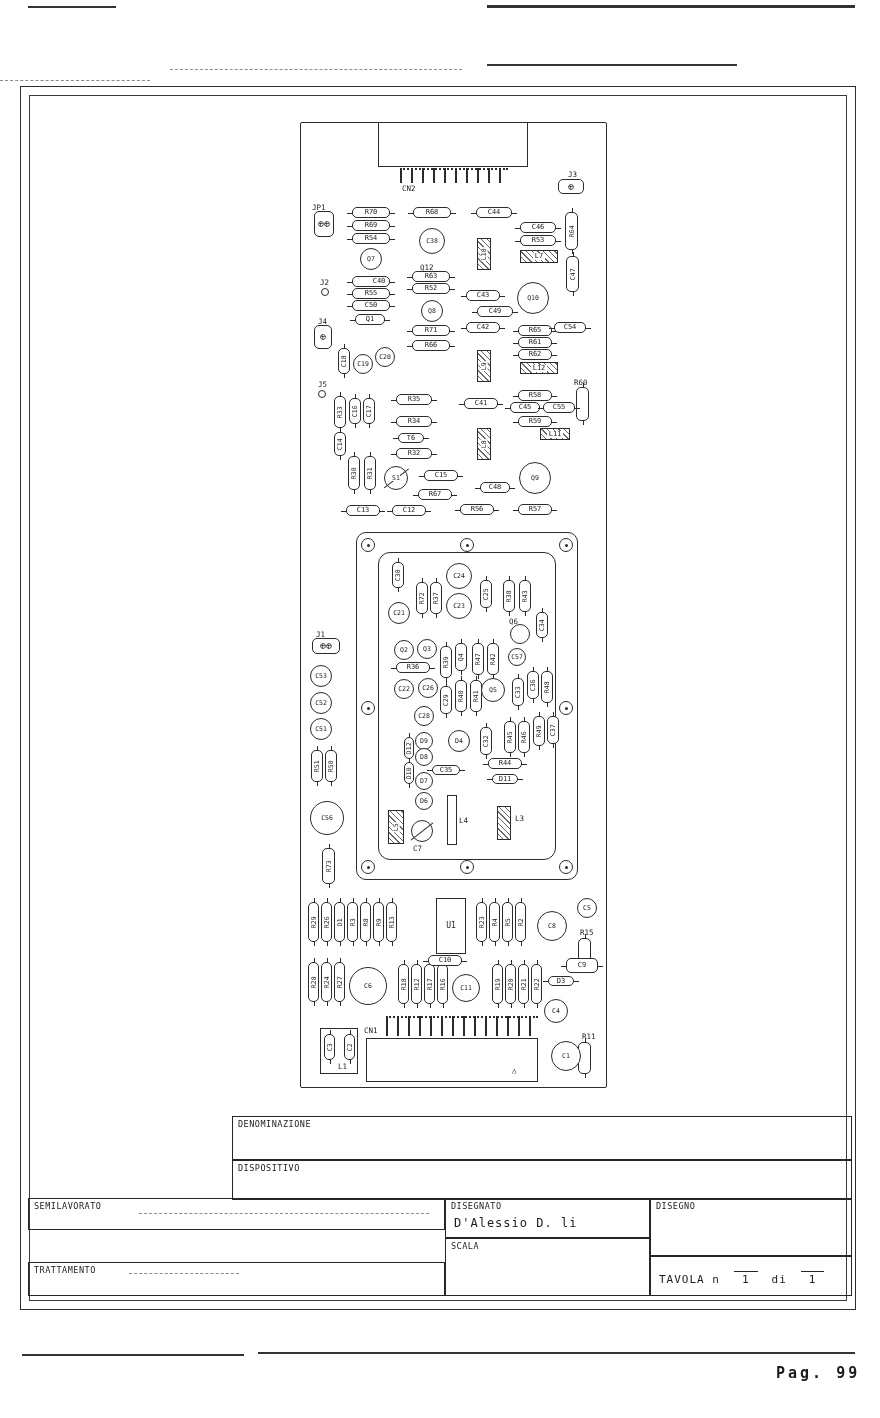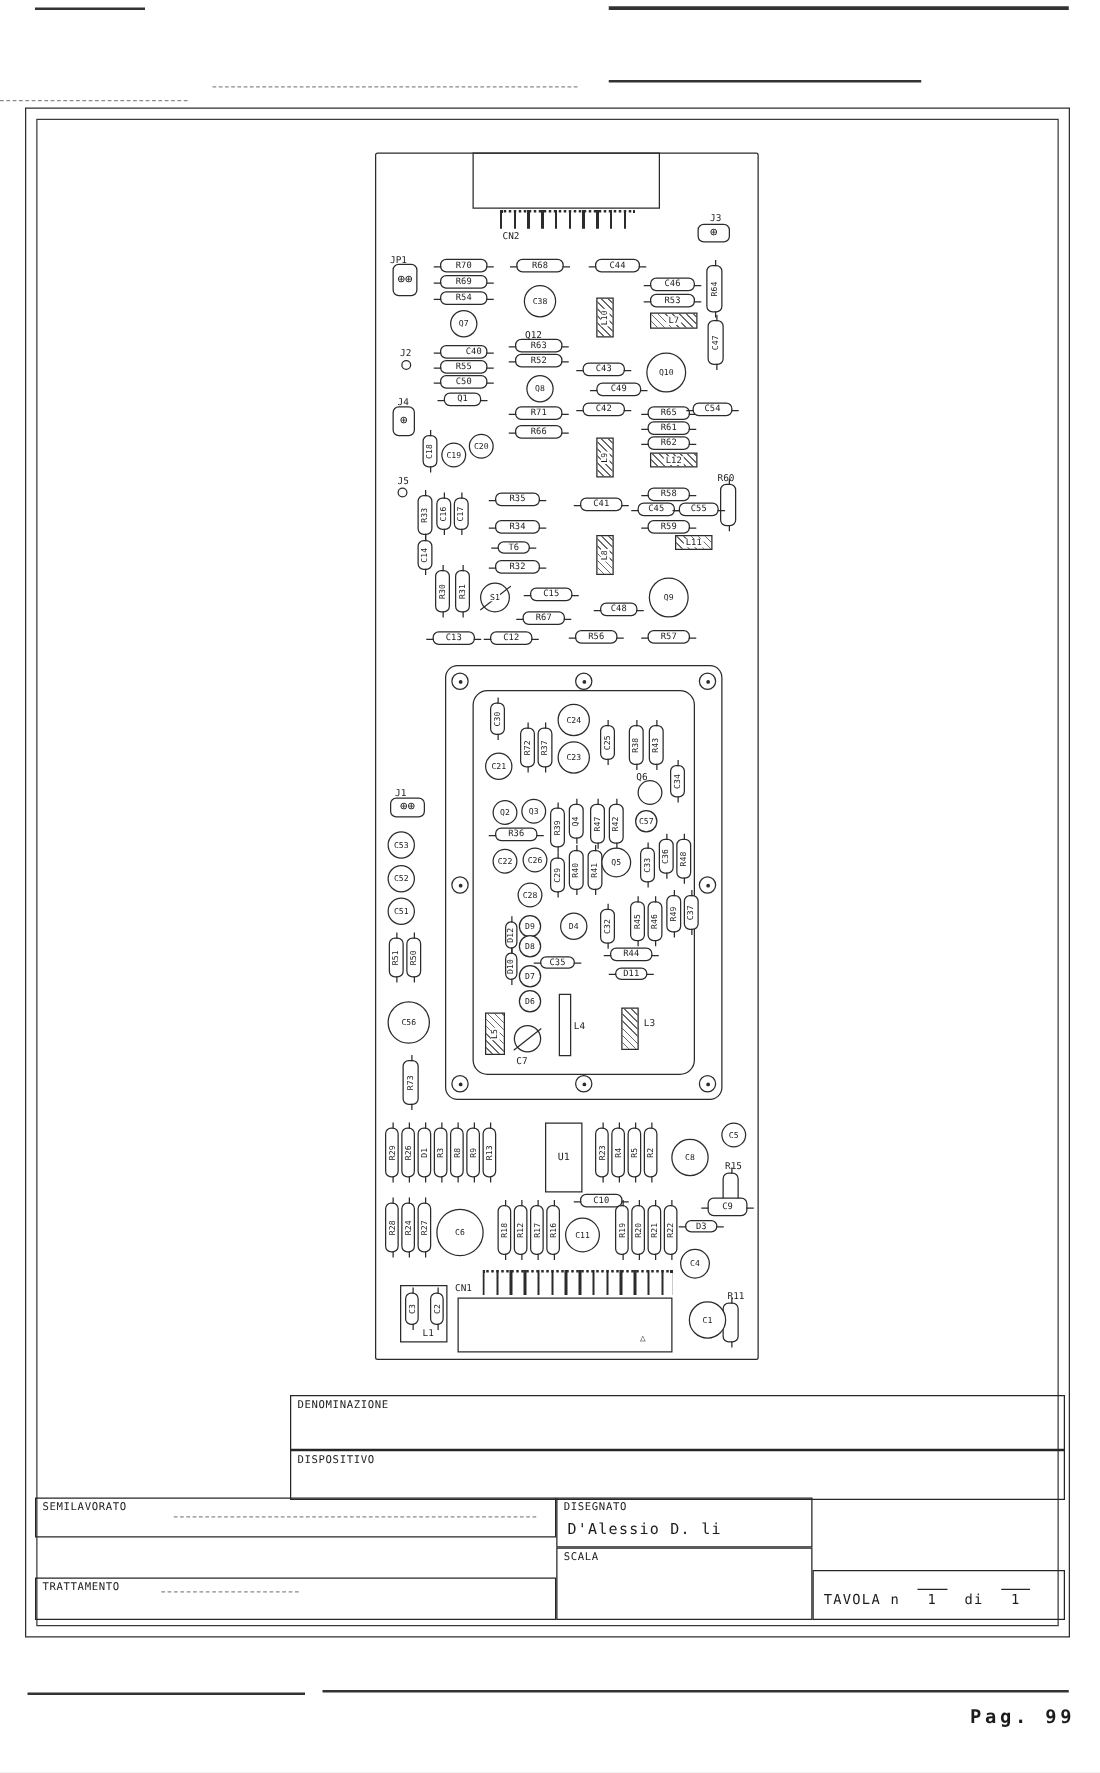--- a/index.html
+++ b/index.html
@@ -497,21 +497,21 @@
       </div>
       <div class="comp rv" style="left: 411px; top: 964px; width: 11px; height: 40px;">
         <span class="lb">R12</span>
       </div>
       <div class="comp rv" style="left: 424px; top: 964px; width: 11px; height: 40px;">
         <span class="lb">R17</span>
       </div>
       <div class="comp rv" style="left: 437px; top: 964px; width: 11px; height: 40px;">
         <span class="lb">R16</span>
       </div>
-      <div class="comp rh" style="left: 464px; top: 955px; width: 34px; height: 11px;">
+      <div class="comp rh" style="left: 428px; top: 955px; width: 34px; height: 11px;">
         <span class="lb">C10</span>
       </div>
       <div class="comp c" style="left: 452px; top: 974px; width: 28px; height: 28px;">
         <span class="lb">C11</span>
       </div>
       <div class="comp rv" style="left: 492px; top: 964px; width: 11px; height: 40px;">
         <span class="lb">R19</span>
       </div>
       <div class="comp rv" style="left: 505px; top: 964px; width: 11px; height: 40px;">
         <span class="lb">R20</span>
@@ -567,20 +567,23 @@
   </div>
 
   <div class="tb" style="left:445px;top:1198px;width:205px;height:40px;">
     <span class="cap">DISEGNATO</span>
     <span class="mid-value">D'Alessio  D.  li</span>
   </div>
   <div class="tb" style="left:445px;top:1238px;width:205px;height:58px;">
     <span class="cap">SCALA</span>
   </div>
 
+  <div class="tb" style="left:650px;top:1198px;width:202px;height:58px;">
+    <span class="cap">DISEGNO</span>
+  </div>
   <div class="tb" style="left:650px;top:1256px;width:202px;height:40px;">
     <div class="tavola-line">
       <span>TAVOLA  n</span>
       <span class="tavola-num">1</span>
       <span>di</span>
       <span class="tavola-num">1</span>
     </div>
   </div>
 
   <div class="pag">Pag. 99</div>

